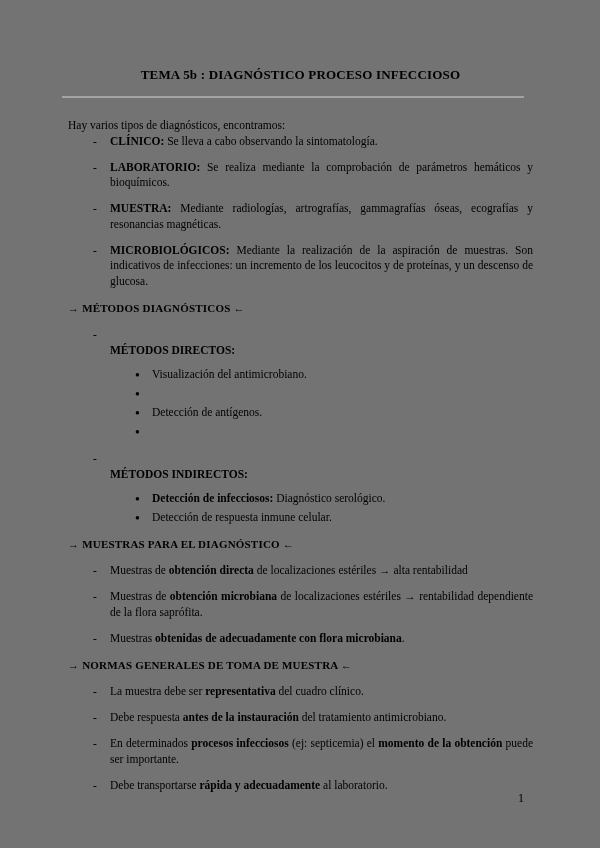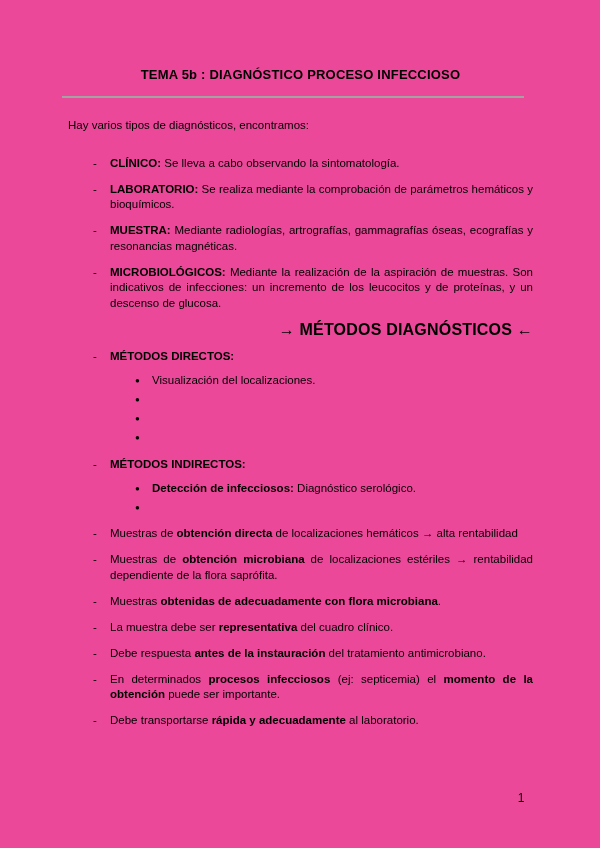--- a/index.html
+++ b/index.html
@@ -1,32 +1,32 @@
 <!DOCTYPE html>
 <html><head>
 <meta charset="utf-8">
 <style>
   html,body{margin:0;padding:0;background:#ffffff;}
   .sheet{
     position:relative;
     width:600px;height:848px;
-    background:#ec4899;color:#000000;
-    font-family:Liberation Sans, sans-serif;
+    background:#737373;color:#000000;
+    font-family:Liberation Serif, serif;
     font-size:11.5px;line-height:15.5px;
     overflow:hidden;
   }
   .content{padding:66px 67px 0 68px;}
   .title{font-size:13px;font-weight:700;text-align:center;line-height:17px;letter-spacing:.2px;}
   .rule{height:2px;background:#a3a3a3;margin:13px 9px 0 -6px;}
-  .intro{margin:20px 0 22px 0;}
+  .intro{margin:20px 0 0 0;}
   .ditem{display:flex;margin:0 0 10.5px 0;}
   .marker{flex:none;width:17px;margin-left:25px;}
   .dtext{margin:0;flex:1;text-align:justify;}
-  .b{font-weight:700;}
-  .h{font-size:16px;font-weight:700;text-align:right;margin:11px 0;line-height:16px;letter-spacing:.2px;}
+  .b{font-weight:700;margin-top:16px;}
+  .h{font-size:11px;font-weight:700;text-align:left;margin:11px 0;line-height:16px;letter-spacing:.2px;}
   .slist{margin:-2px 0 11px 0;}
   .sitem{display:flex;margin:0 0 3.5px 0;}
   .bullet{flex:none;width:17px;margin-left:67px;font-size:8px;line-height:15.5px;}
   .stext{margin:0;flex:1;}
   .pageno{position:absolute;top:791px;left:514px;width:14px;text-align:center;font-size:12px;}
 </style>
 </head>
 <body>
 
 <div class="sheet">
@@ -56,61 +56,65 @@
 
     <h2 class="h">→ MÉTODOS DIAGNÓSTICOS ←</h2>
 
     <div class="ditem">
       <span class="marker">-</span>
       <p class="dtext b">MÉTODOS DIRECTOS:</p>
     </div>
     <div class="slist">
       <div class="sitem">
         <span class="bullet">●</span>
-        <p class="stext">Visualización del localizaciones.</p>
+        <p class="stext">Visualización del antimicrobiano.</p>
       </div>
       <div class="sitem">
         <span class="bullet">●</span>
       </div>
       <div class="sitem">
         <span class="bullet">●</span>
+        <p class="stext">Detección de antígenos.</p>
       </div>
       <div class="sitem">
         <span class="bullet">●</span>
       </div>
     </div>
 
     <div class="ditem">
       <span class="marker">-</span>
       <p class="dtext b">MÉTODOS INDIRECTOS:</p>
     </div>
     <div class="slist">
       <div class="sitem">
         <span class="bullet">●</span>
         <p class="stext"><span class="b">Detección de infecciosos:</span><span> Diagnóstico serológico.</span></p>
       </div>
       <div class="sitem">
         <span class="bullet">●</span>
+        <p class="stext"><span>Detección de respuesta inmune celular.</span></p>
       </div>
     </div>
 
+    <h2 class="h">→ MUESTRAS PARA EL DIAGNÓSTICO ←</h2>
 
     <div class="ditem">
       <span class="marker">-</span>
-      <p class="dtext"><span>Muestras de </span><span class="b">obtención directa</span><span> de localizaciones hemáticos → alta rentabilidad</span></p>
+      <p class="dtext"><span>Muestras de </span><span class="b">obtención directa</span><span> de localizaciones estériles → alta rentabilidad</span></p>
     </div>
     <div class="ditem">
       <span class="marker">-</span>
       <p class="dtext"><span>Muestras de </span><span class="b">obtención microbiana</span><span> de localizaciones estériles → rentabilidad dependiente de la flora saprófita.</span></p>
     </div>
     <div class="ditem">
       <span class="marker">-</span>
       <p class="dtext"><span>Muestras </span><span class="b">obtenidas de adecuadamente con flora microbiana</span><span>.</span></p>
     </div>
 
+    <h2 class="h">→ NORMAS GENERALES DE TOMA DE MUESTRA ←</h2>
 
     <div class="ditem">
       <span class="marker">-</span>
       <p class="dtext"><span>La muestra debe ser </span><span class="b">representativa</span><span> del cuadro clínico.</span></p>
     </div>
     <div class="ditem">
       <span class="marker">-</span>
       <p class="dtext"><span>Debe respuesta </span><span class="b">antes de la instauración</span><span> del tratamiento antimicrobiano.</span></p>
     </div>
     <div class="ditem">

